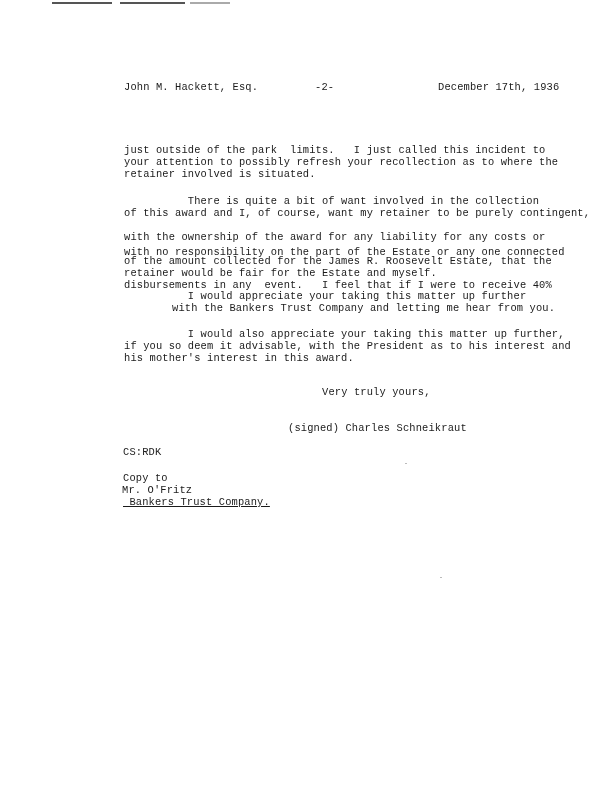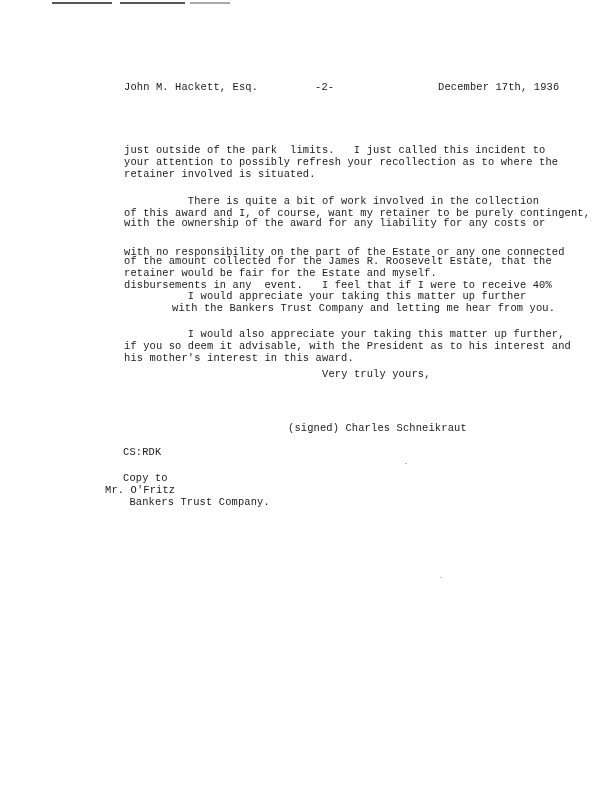--- a/index.html
+++ b/index.html
@@ -27,42 +27,42 @@
   <div class="line" style="left:124px;top:81px;">John M. Hackett, Esq.</div>
   <div class="line" style="left:315px;top:81px;">-2-</div>
   <div class="line" style="left:413px;top:81px;padding-left:25px;">December 17th, 1936</div>
 </div>
 
 <div>
   <div class="line" style="left:124px;top:144px;">just outside of the park  limits.   I just called this incident to</div>
   <div class="line" style="left:124px;top:156px;">your attention to possibly refresh your recollection as to where the</div>
   <div class="line" style="left:124px;top:168px;">retainer involved is situated.</div>
 
-  <div class="line" style="left:124px;top:195px;">          There is quite a bit of work involved in the collection</div>
+  <div class="line" style="left:124px;top:195px;">          There is quite a bit of want involved in the collection</div>
   <div class="line" style="left:124px;top:207px;text-align:right;">of this award and I, of course, want my retainer to be purely contingent,</div>
   <div class="line" style="left:124px;top:219px;margin-top:27px;">with no responsibility on the part of the Estate or any one connected</div>
-  <div class="line" style="left:124px;top:217px;">with the ownership of the award for any liability for any costs or</div>
+  <div class="line" style="left:124px;top:231px;">with the ownership of the award for any liability for any costs or</div>
   <div class="line" style="left:124px;top:243px;margin-top:36px;">disbursements in any  event.   I feel that if I were to receive 40%</div>
   <div class="line" style="left:124px;top:255px;">of the amount collected for the James R. Roosevelt Estate, that the</div>
   <div class="line" style="left:124px;top:267px;">retainer would be fair for the Estate and myself.</div>
 
   <div class="line" style="left:124px;top:290px;">          I would appreciate your taking this matter up further</div>
   <div class="line" style="left:124px;top:302px;margin-left:48px;">with the Bankers Trust Company and letting me hear from you.</div>
 
   <div class="line" style="left:124px;top:328px;">          I would also appreciate your taking this matter up further,</div>
   <div class="line" style="left:124px;top:340px;">if you so deem it advisable, with the President as to his interest and</div>
   <div class="line" style="left:124px;top:352px;">his mother's interest in this award.</div>
 </div>
 
 <div>
-  <div class="line" style="left:322px;top:368px;">Very truly yours,</div>
+  <div class="line" style="left:322px;top:386px;">Very truly yours,</div>
   <div class="line" style="left:288px;top:422px;">(signed) Charles Schneikraut</div>
 </div>
 
 <div>
   <div class="line" style="left:123px;top:446px;">CS:RDK</div>
   <div class="line" style="left:123px;top:472px;">Copy to</div>
-  <div class="line" style="left:105px;top:484px;text-align:right;">Mr. O'Fritz</div>
-  <div class="line" style="left:123px;top:496px;"> Bankers Trust Company.</div>
+  <div class="line" style="left:122px;top:484px;text-align:right;">Mr. O'Fritz</div>
+  <div class="line" style="left:123px;top:496px;text-decoration:underline;"> Bankers Trust Company.</div>
 </div>
 
 <div class="speck" style="left:405px;top:463px;"></div>
 <div class="speck" style="left:440px;top:577px;"></div>
 
 </body></html>

